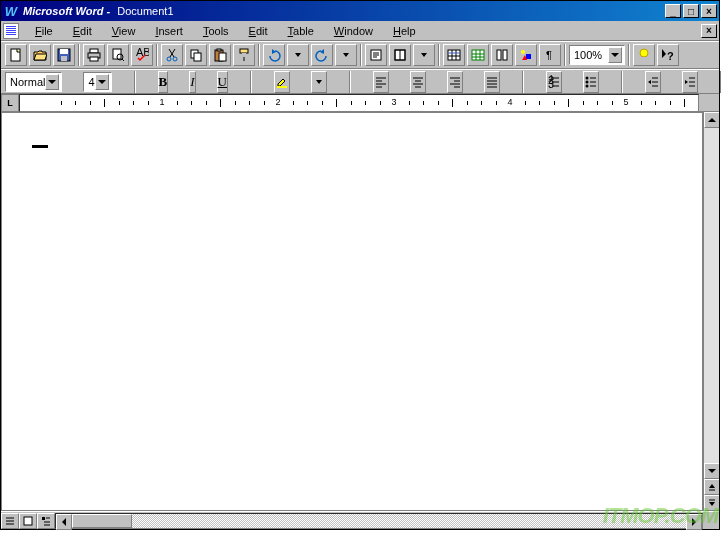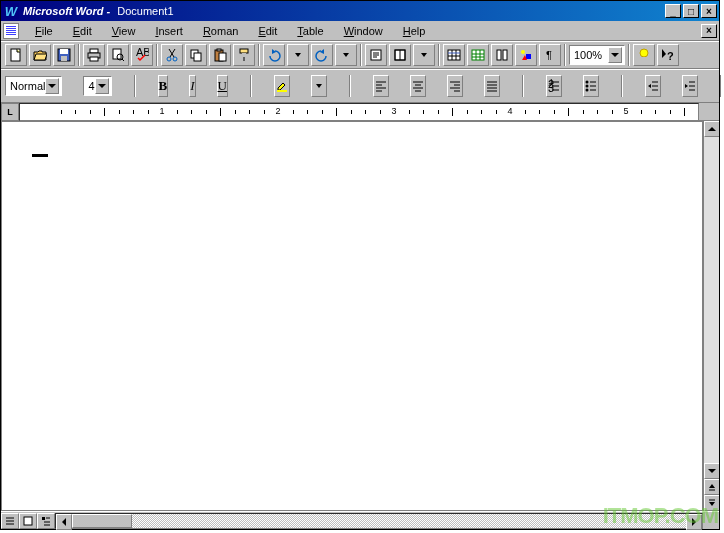--- a/index.html
+++ b/index.html
@@ -23,21 +23,21 @@
 
 .toolbar { height: 28px; background: #c0c0c0; display: flex; align-items: center; padding: 2px 4px; gap: 2px; border-bottom: 1px solid #808080; border-top: 1px solid #fff; }
 .tbtn { width: 22px; height: 22px; background: #c0c0c0; border-top: 1px solid #fff; border-left: 1px solid #fff; border-right: 1px solid #808080; border-bottom: 1px solid #808080; display: flex; align-items: center; justify-content: center; font-size: 12px; }
 .tbtn svg { width: 14px; height: 14px; }
 .sep { width: 6px; height: 22px; border-left: 1px solid #808080; border-right: 1px solid #fff; margin: 0 1px; width: 2px; }
 .combo { height: 20px; background: #fff; border-top: 1px solid #808080; border-left: 1px solid #808080; border-right: 1px solid #fff; border-bottom: 1px solid #fff; display: flex; align-items: center; padding: 0 2px 0 4px; }
 .combo .val { flex: 1; }
 .combo .arrow { width: 14px; height: 16px; background: #c0c0c0; border-top: 1px solid #fff; border-left: 1px solid #fff; border-right: 1px solid #808080; border-bottom: 1px solid #808080; display: flex; align-items: center; justify-content: center; }
 .combo .arrow::after { content: ""; border-left: 4px solid transparent; border-right: 4px solid transparent; border-top: 4px solid #000; }
 
-.format-toolbar { height: 34px; background: #c0c0c0; display: flex; align-items: center; padding: 2px 4px; gap: 21px; border-bottom: 1px solid #808080; border-top: 1px solid #fff; }
+.format-toolbar { height: 25px; background: #c0c0c0; display: flex; align-items: center; padding: 2px 4px; gap: 21px; border-bottom: 1px solid #808080; border-top: 1px solid #fff; }
 
 .ruler-area { height: 18px; background: #c0c0c0; display: flex; border-bottom: 1px solid #808080; }
 .ruler-tab { width: 18px; height: 18px; background: #c0c0c0; border: 1px solid #808080; display: flex; align-items: center; justify-content: center; font-size: 9px; font-weight: bold; }
 .ruler { flex: 1; height: 18px; background: #fff; border: 1px inset #808080; position: relative; overflow: hidden; }
 .ruler .tick { position: absolute; top: 0; width: 1px; background: #000; }
 .ruler .num { position: absolute; top: 2px; font-size: 9px; transform: translateX(-50%); }
 .ruler-end { width: 20px; background: #c0c0c0; }
 
 .document-area { flex: 1; display: flex; background: #c0c0c0; overflow: hidden; }
 .page-container { flex: 1; background: #fff; border: 1px solid #808080; position: relative; }
@@ -55,21 +55,21 @@
 .view-btn { width: 18px; height: 16px; background: #c0c0c0; border-top: 1px solid #fff; border-left: 1px solid #fff; border-right: 1px solid #808080; border-bottom: 1px solid #808080; display: flex; align-items: center; justify-content: center; }
 .hscroll { flex: 1; height: 16px; display: flex; background: repeating-conic-gradient(#c0c0c0 0% 25%, #fff 0% 50%) 50% / 2px 2px; border: 1px inset #808080; }
 .hscroll .arrow-left::after { content: ""; border-top: 4px solid transparent; border-bottom: 4px solid transparent; border-right: 4px solid #000; }
 .hscroll .arrow-right::after { content: ""; border-top: 4px solid transparent; border-bottom: 4px solid transparent; border-left: 4px solid #000; }
 .hscroll .thumb { width: 60px; height: 14px; background: #c0c0c0; border-top: 1px solid #fff; border-left: 1px solid #fff; border-right: 1px solid #808080; border-bottom: 1px solid #808080; }
 
 .statusbar { height: 20px; background: #c0c0c0; display: flex; align-items: center; padding: 0 4px; gap: 2px; border-top: 1px solid #fff; }
 .status-pane { height: 16px; border-top: 1px solid #808080; border-left: 1px solid #808080; border-right: 1px solid #fff; border-bottom: 1px solid #fff; padding: 0 6px; display: flex; align-items: center; color: #000; }
 .status-pane.dim { color: #808080; }
 
-.watermark { position: absolute; right: 6px; bottom: 4px; font-size: 22px; font-weight: bold; color: rgba(100, 200, 50, 0.5); pointer-events: none; letter-spacing: -1px; margin-top: 48px; }
+.watermark { position: absolute; right: 6px; bottom: 4px; font-size: 22px; font-weight: bold; font-style: italic; color: rgba(100, 200, 50, 0.5); pointer-events: none; letter-spacing: -1px; margin-top: 48px; }
 </style>
 </head>
 <body>
 
 <div class="window">
 
   <div class="titlebar">
     <div class="logo">W</div>
     <div class="title">
       <span class="app">Microsoft Word</span>
@@ -82,21 +82,21 @@
       <div class="winbtn">×</div>
     </div>
   </div>
 
   <div class="menubar">
     <div class="appicon"></div>
     <div class="menuitem">File</div>
     <div class="menuitem">Edit</div>
     <div class="menuitem">View</div>
     <div class="menuitem">Insert</div>
-    <div class="menuitem">Roman</div>
+    <div class="menuitem">Tools</div>
     <div class="menuitem">Edit</div>
     <div class="menuitem">Table</div>
     <div class="menuitem">Window</div>
     <div class="menuitem">Help</div>
     <div class="mdi-close">×</div>
   </div>
 
   <div class="toolbar">
     <div class="tbtn">
         <svg viewBox="0 0 14 14">

